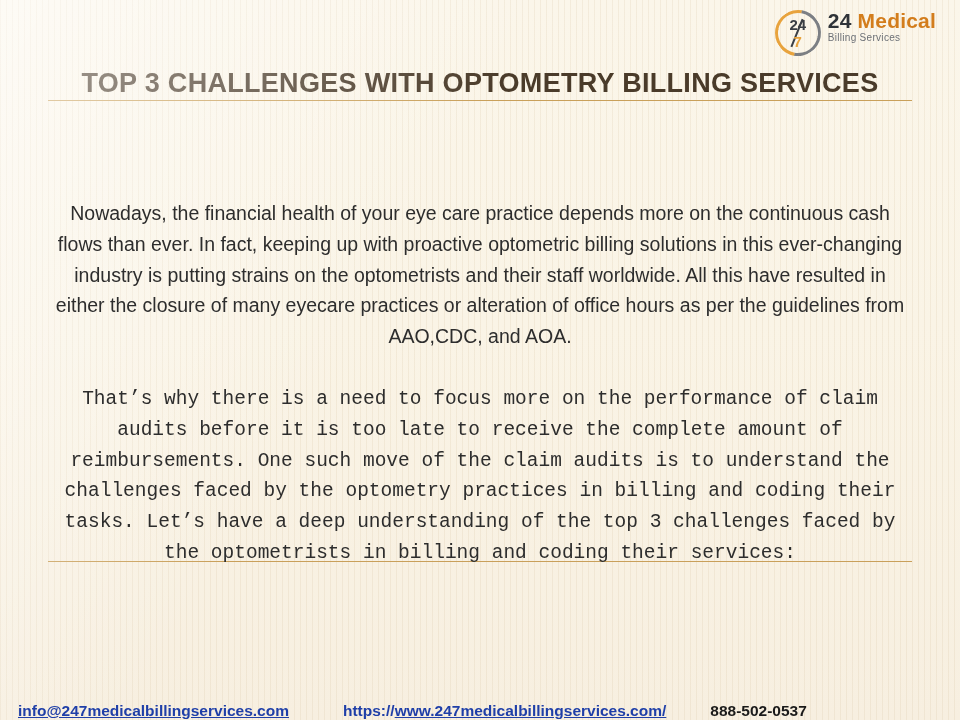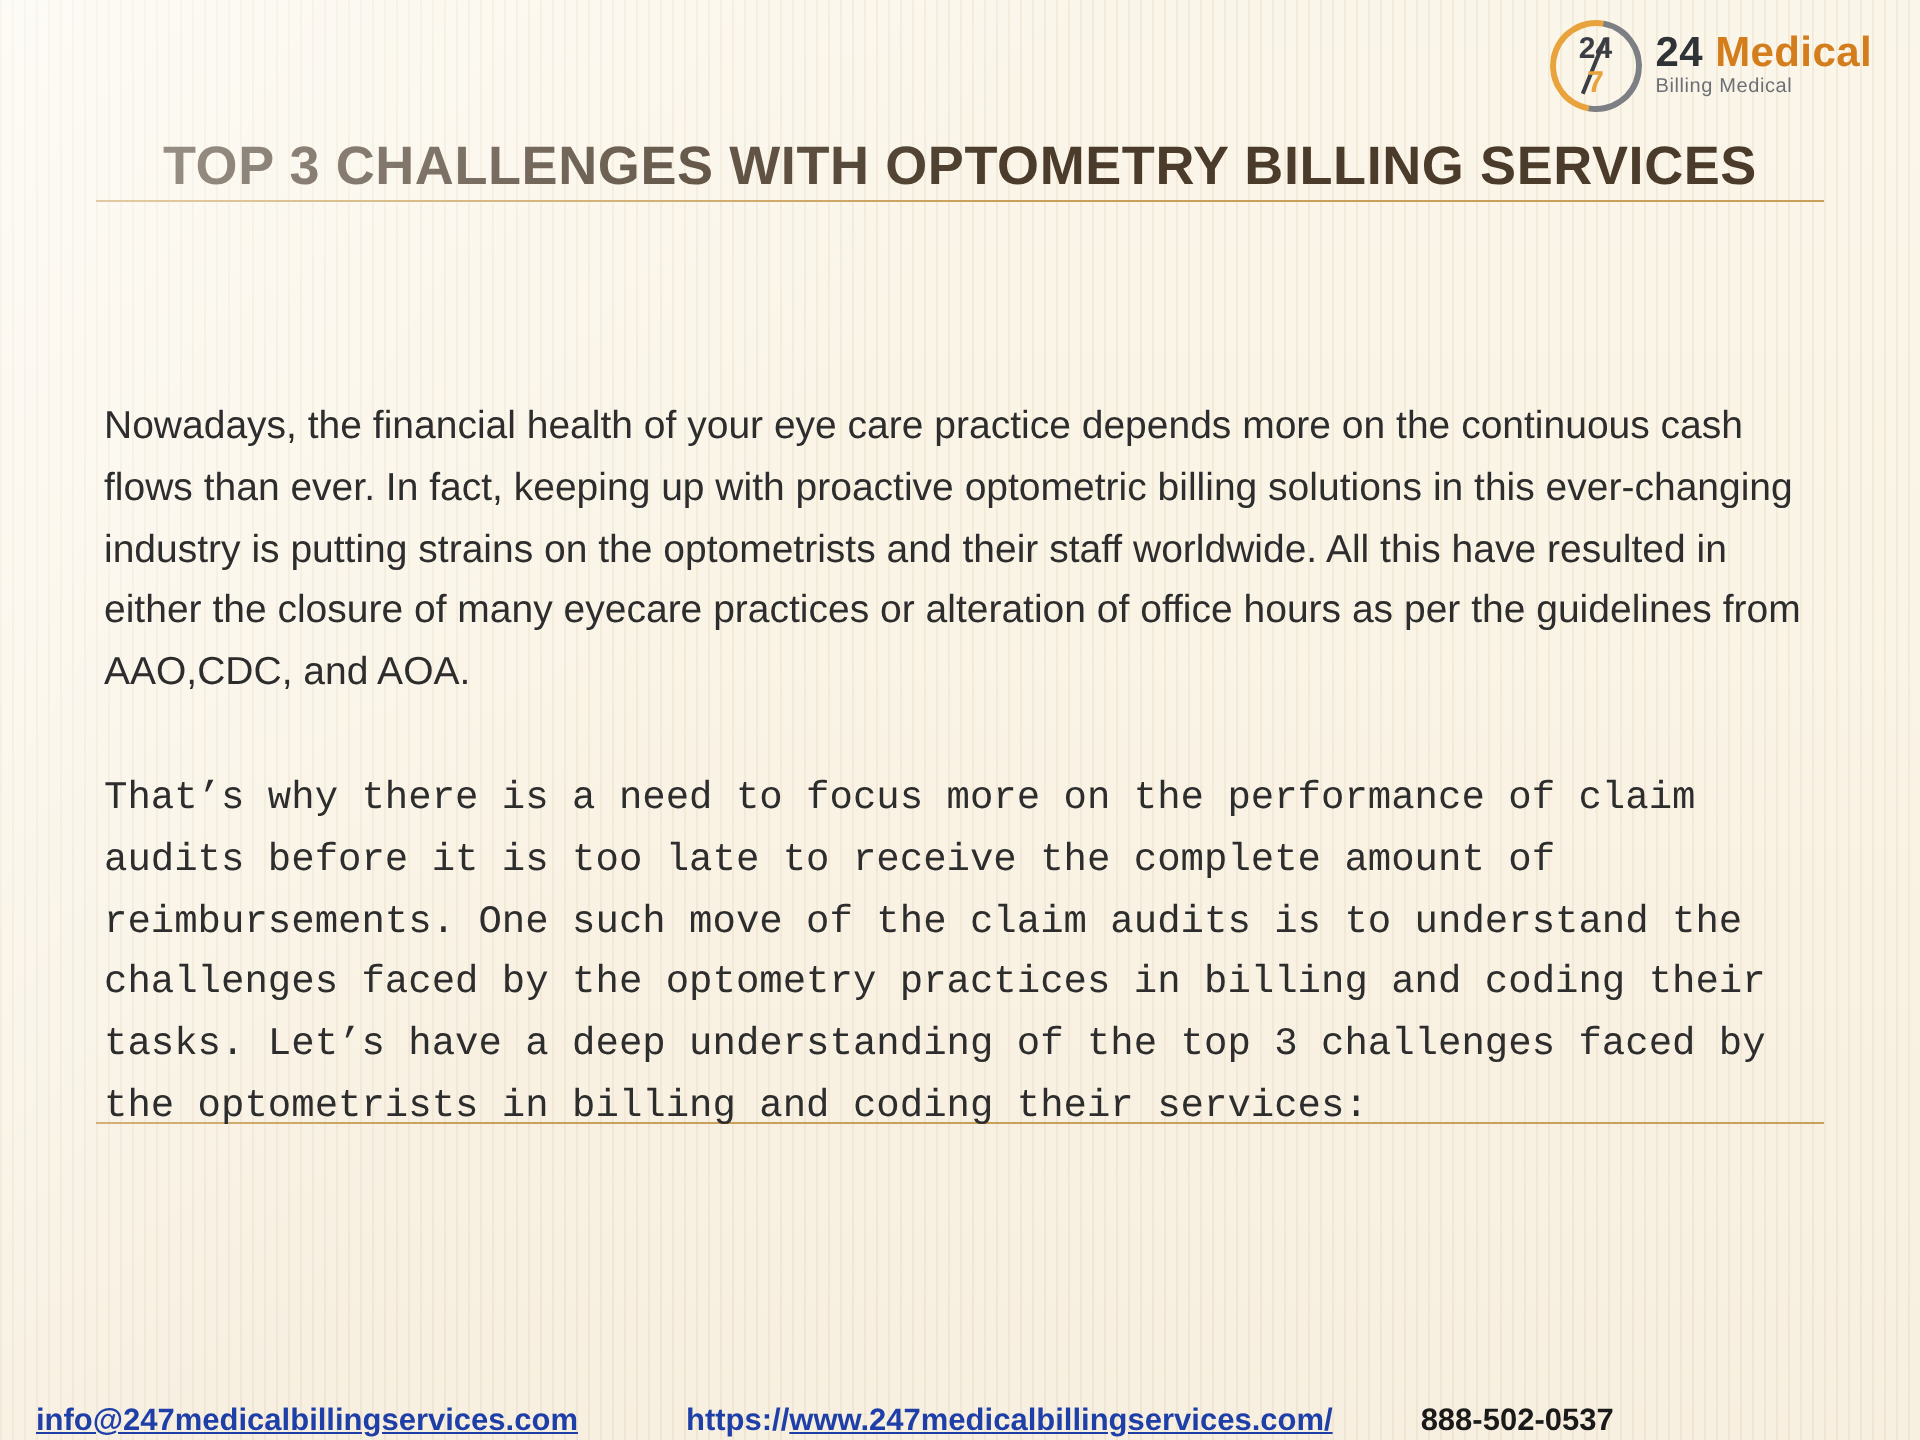--- a/index.html
+++ b/index.html
@@ -35,21 +35,21 @@
     background: linear-gradient(120deg, rgba(255,255,255,0.55) 0%, rgba(255,255,255,0.0) 40%);
     pointer-events: none;
   }
 
   
   .logo {
     position: absolute;
     top: 10px;
     right: 24px;
     display: flex;
-    align-items: center;
+    align-items: flex-start;
     gap: 7px;
     z-index: 5;
   }
   .logo-mark {
     position: relative;
     width: 46px;
     height: 46px;
   }
   .logo-mark .ring {
     position: absolute;
@@ -138,21 +138,21 @@
     left: 52px;
     right: 52px;
     top: 198px;
     z-index: 2;
   }
   .para {
     font-size: 19.5px;
     line-height: 1.58;
     color: #2d2d2d;
     margin: 0 0 32px 0;
-    text-align: left;
+    text-align: center;
   }
   .para:last-of-type { margin-bottom: 0; font-family: Liberation Mono, monospace; }
 
   .read-more {
     position: absolute;
     left: 52px;
     top: 643px;
     font-size: 22px;
     color: #b03a2e;
     text-decoration: underline;
@@ -203,21 +203,21 @@
 
   <div class="logo">
     <div class="logo-mark">
       <div class="ring"></div>
       <div class="num num-top">24</div>
       <div class="slash"></div>
       <div class="num num-bot">7</div>
     </div>
     <div class="logo-text">
       <div class="l1"><span>24</span> <span class="accent">Medical</span></div>
-      <div class="l2">Billing Medical</div>
+      <div class="l2">Billing Services</div>
     </div>
   </div>
 
   <div class="title-wrap">
     <h1 class="title">TOP 3 CHALLENGES WITH OPTOMETRY BILLING SERVICES</h1>
   </div>
 
   <div class="body-wrap">
     <p class="para">Nowadays, the financial health of your eye care practice depends more on the continuous cash flows than ever. In fact, keeping up with proactive optometric billing solutions in this ever-changing industry is putting strains on the optometrists and their staff worldwide. All this have resulted in either the closure of many eyecare practices or alteration of office hours as per the guidelines from AAO,CDC, and AOA.</p>
     <p class="para">That’s why there is a need to focus more on the performance of claim audits before it is too late to receive the complete amount of reimbursements. One such move of the claim audits is to understand the challenges faced by the optometry practices in billing and coding their tasks. Let’s have a deep understanding of the top 3 challenges faced by the optometrists in billing and coding their services:</p>

